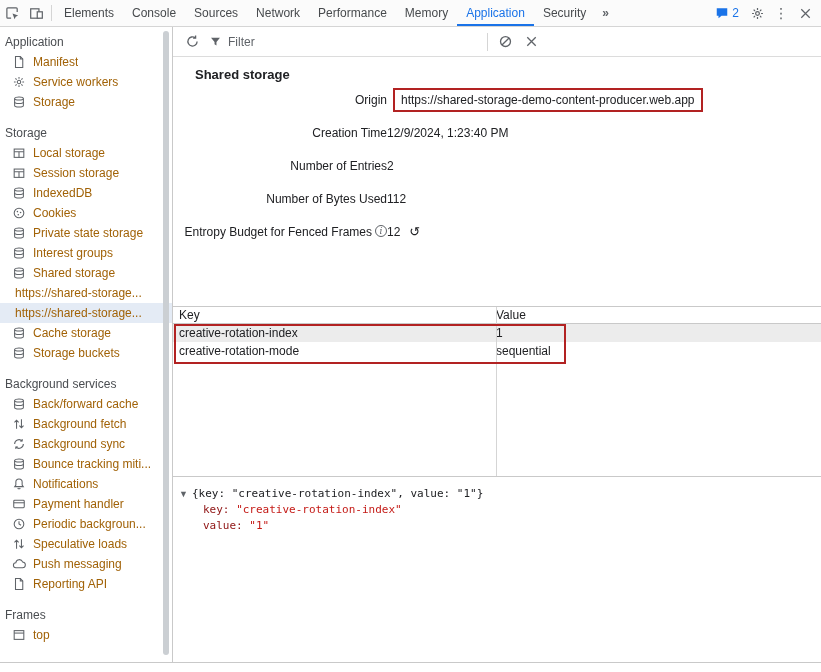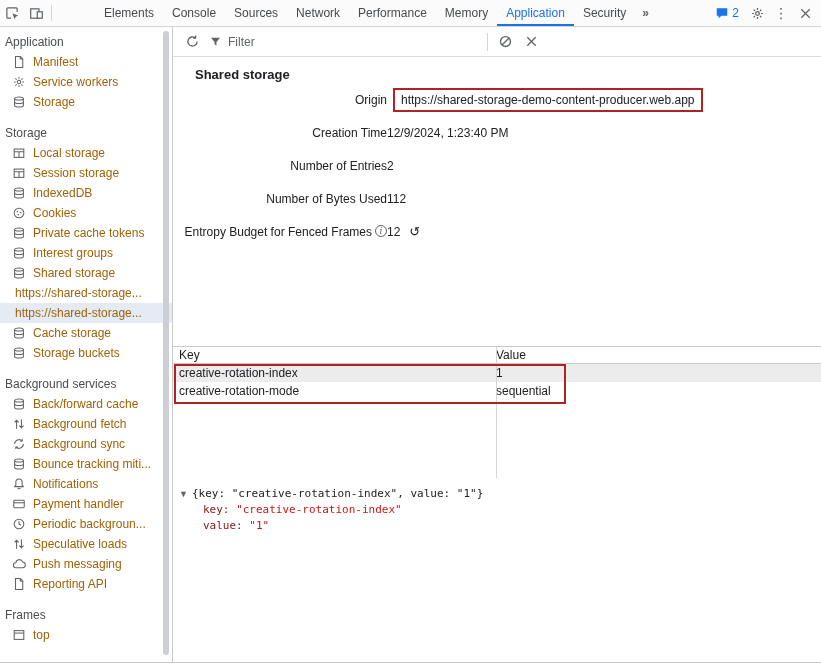--- a/index.html
+++ b/index.html
@@ -8,21 +8,21 @@
     --string-red:#c41a16;
     --key-red:#8f1313;
   }
   *{box-sizing:border-box;margin:0;padding:0;}
   html,body{width:821px;height:672px;}
   body{font-family:"Liberation Sans",sans-serif;font-size:12px;color:#202124;background:#fff;overflow:hidden;}
   svg{display:block;}
   .devtools{width:821px;height:663px;border-bottom:1px solid #c9c9c9;display:flex;flex-direction:column;background:#fff;}
 
   
-  .tabbar{height:27px;flex:none;display:flex;align-items:stretch;border-bottom:1px solid #d5d5d5;background:#fbfbfb;gap:40px;}
+  .tabbar{height:27px;flex:none;display:flex;align-items:stretch;border-bottom:1px solid #d5d5d5;background:#fbfbfb;}
   .tb-left{display:flex;align-items:center;}
   .tb-icon{width:24px;height:100%;display:flex;align-items:center;justify-content:center;color:#5f6368;cursor:pointer;}
   .tb-icon svg{width:15px;height:15px;stroke:#5f6368;fill:none;stroke-width:1.3;}
   .tb-sep{width:1px;height:16px;background:#d5d5d5;margin:auto 3px;}
   .tabs{display:flex;align-items:stretch;}
   .tab{display:flex;align-items:center;padding:0 9px;color:#474a4d;cursor:pointer;white-space:nowrap;}
   .tab.active{color:var(--accent);box-shadow:inset 0 -2px 0 var(--accent);}
   .tab.more{padding:0 7px;color:#5f6368;font-weight:bold;}
   .tb-right{margin-left:auto;display:flex;align-items:center;padding-right:4px;}
   .issues{display:flex;align-items:center;gap:3px;padding:0 6px;cursor:pointer;}
@@ -60,21 +60,21 @@
   .report{margin-top:1px;}
   .frow{height:33px;display:flex;align-items:center;}
   .flabel{width:214px;flex:none;text-align:right;color:#202124;}
   .flabel.with-info{display:flex;justify-content:flex-end;align-items:flex-start;gap:3px;}
   .fvalue{display:flex;align-items:center;}
   .origin-annotation{border:2px solid var(--annotation-red);padding:3px 6px;margin-left:6px;}
   .info-icon{width:12px;height:12px;flex:none;border:1px solid #5f6368;border-radius:50%;font-size:9px;line-height:10px;text-align:center;color:#5f6368;font-family:"DejaVu Serif",serif;font-style:italic;cursor:pointer;}
   .reset-icon{margin-left:9px;font-size:13px;color:#202124;cursor:pointer;line-height:1;}
 
   
-  .datagrid{position:absolute;left:0;right:0;top:249px;height:171px;border-top:1px solid #c9c9c9;border-bottom:1px solid #c9c9c9;background:#fff;margin-top:40px;}
+  .datagrid{position:absolute;left:0;right:0;top:249px;height:171px;border-top:1px solid #c9c9c9;border-bottom:1px solid #c9c9c9;background:#fff;}
   .dg-header{display:flex;height:17px;line-height:17px;border-bottom:1px solid #c9c9c9;background:#fff;}
   .dg-key{width:323px;flex:none;padding-left:6px;}
   .dg-val{flex:1;}
   .dg-row{display:flex;height:18px;line-height:18px;}
   .dg-row.shaded{background:#ececec;}
   .dg-vline{position:absolute;left:323px;top:0;bottom:0;width:1px;background:#d5d5d5;}
   .rows-annotation{position:absolute;left:1px;top:17px;width:392px;height:40px;border:2px solid var(--annotation-red);pointer-events:none;}
 
   
   .preview{position:absolute;left:0;right:0;top:421px;bottom:0;padding:8px 0 0 6px;font-family:"DejaVu Sans Mono",monospace;font-size:11px;background:#fff;}
@@ -263,21 +263,21 @@
         <div class="sb-item">
           <svg class="ic">
               <use href="#i-cookie"></use>
             </svg>
           <span class="sb-label">Cookies</span>
         </div>
         <div class="sb-item">
           <svg class="ic">
               <use href="#i-db"></use>
             </svg>
-          <span class="sb-label">Private cache tokens</span>
+          <span class="sb-label">Private state storage</span>
         </div>
         <div class="sb-item">
           <svg class="ic">
               <use href="#i-db"></use>
             </svg>
           <span class="sb-label">Interest groups</span>
         </div>
         <div class="sb-item">
           <svg class="ic">
               <use href="#i-db"></use>

